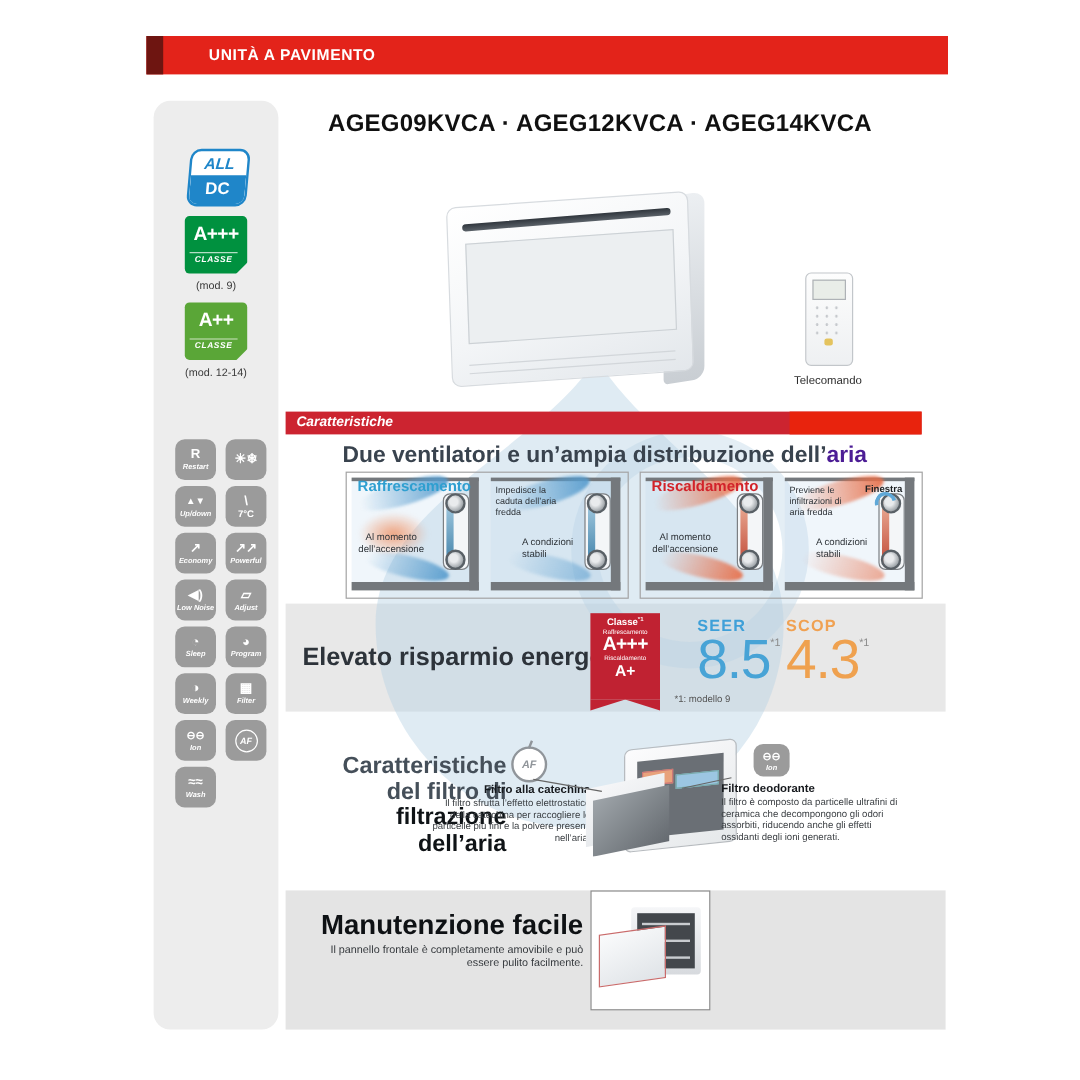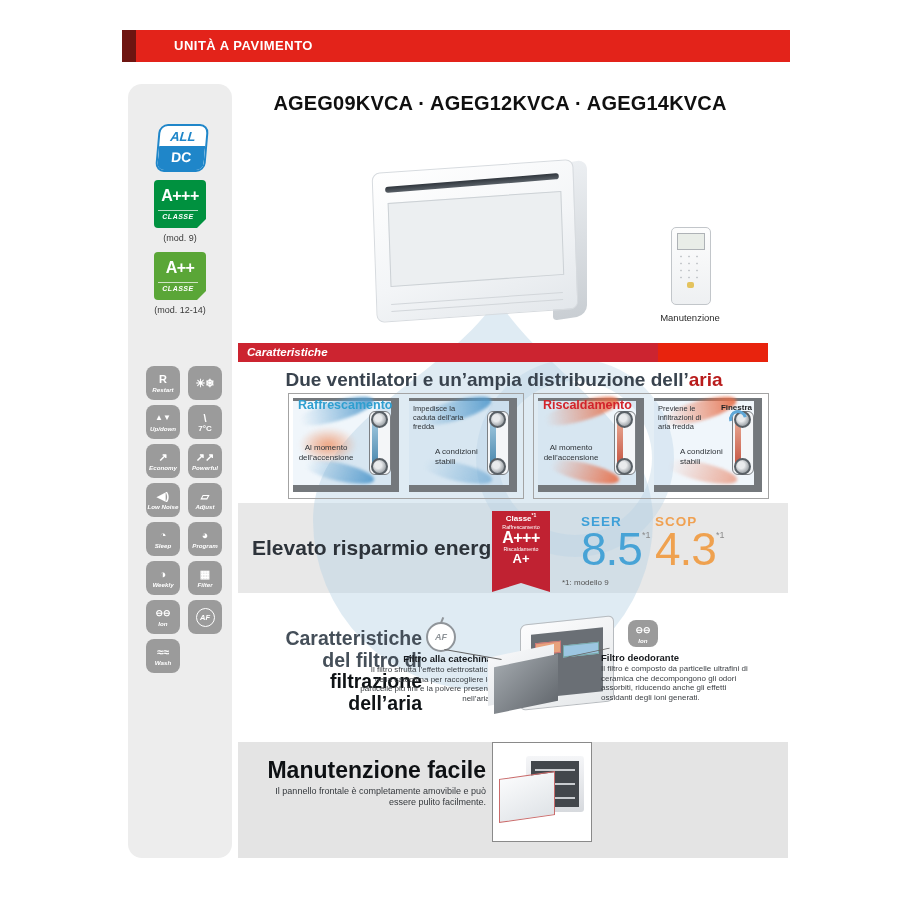--- a/index.html
+++ b/index.html
@@ -55,21 +55,21 @@
   .remote-dots{position:absolute;left:5px;top:25px;width:26px;height:26px;background-image:radial-gradient(#c6c9cd 1px,transparent 1.3px);background-size:8px 7px;}
   .remote-amber{position:absolute;left:15px;top:54px;width:7px;height:6px;background:#e4c35e;border-radius:2px;}
   .remote-cap{left:638px;top:312px;width:104px;text-align:center;font-size:9.5px;color:#2b2b2b;}
 
   
   .charbar{left:238px;top:343px;width:530px;height:19px;background:#cc2430;color:#fff;font-size:11.5px;font-weight:bold;font-style:italic;line-height:19px;padding-left:0;}
   .charbar .txt{position:absolute;left:9px;}
   .charbar .seg{position:absolute;right:0;top:0;width:110px;height:19px;background:#e8230d;}
 
   .air-heading{left:240px;top:369px;width:528px;text-align:center;font-size:19px;font-weight:bold;color:#39434e;}
-  .air-heading .em{color:#b91c1c;}
+  .air-heading .em{color:#4c1d95;}
 
   
   .panel{top:393px;width:234px;height:104px;border:1px solid #a3a3a3;}
   .ptitle{position:absolute;left:9px;top:4px;font-weight:bold;font-size:12.5px;z-index:3;}
   .t-cool{color:#2f9fd0;} .t-heat{color:#d2232a;}
   .room{position:absolute;top:4px;height:94px;border-top:3px solid #74787c;border-right:8px solid #74787c;border-bottom:7px solid #74787c;box-sizing:border-box;}
   .coolwash{position:absolute;inset:0;background:rgba(185,213,235,.22);}
   .unit{position:absolute;right:0;top:10px;width:20px;height:62px;background:#f4f6f8;border:1px solid #7b7f83;border-radius:6px;}
   .stripe{position:absolute;left:2px;top:3px;bottom:3px;width:6px;border-radius:3px;}
   .stripe.c{background:linear-gradient(180deg,#aacfe4,#3f80a8);} .stripe.h{background:linear-gradient(180deg,#edb39c,#c14a38);}
@@ -249,21 +249,21 @@
       <div class="hero-line" style="bottom:16px"></div>
       <div class="hero-line" style="bottom:9px"></div>
     </div>
   </div>
 
   <div class="abs remote">
     <div class="remote-screen"></div>
     <div class="remote-dots"></div>
     <div class="remote-amber"></div>
   </div>
-  <div class="abs remote-cap">Manutenzione</div>
+  <div class="abs remote-cap">Telecomando</div>
 
   <div class="abs charbar">
     <span class="txt">Caratteristiche</span>
     <span class="seg"></span>
   </div>
 
   <div class="abs air-heading">
     <span>Due ventilatori e un’ampia distribuzione dell’</span><span class="em">aria</span>
   </div>
 

